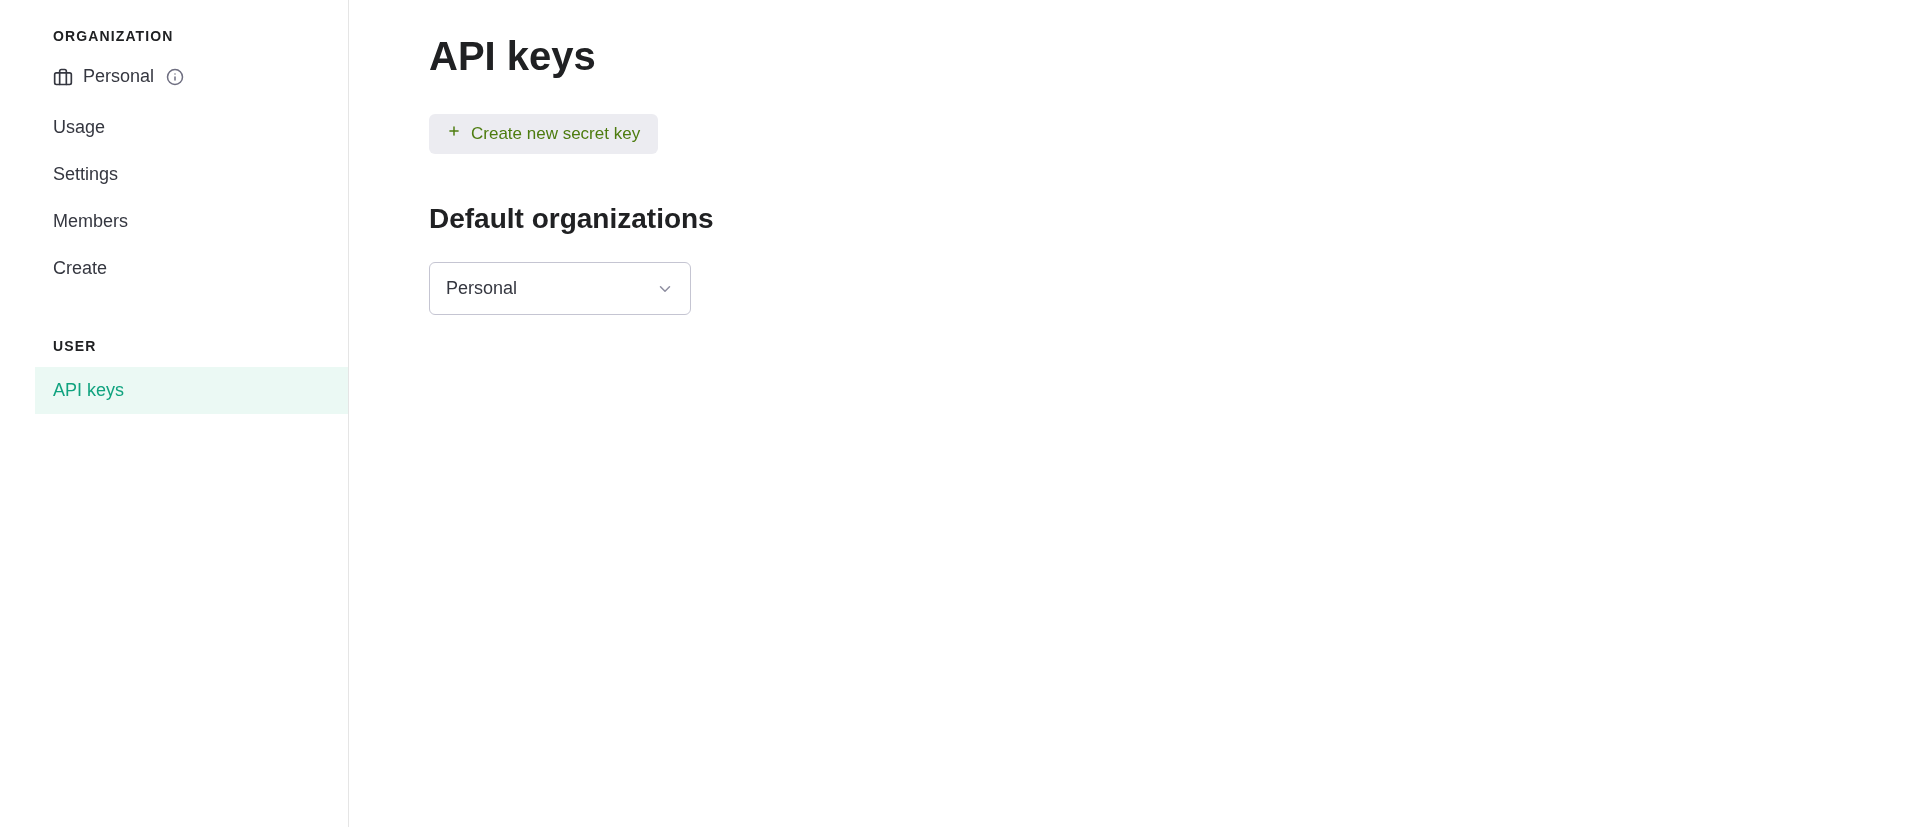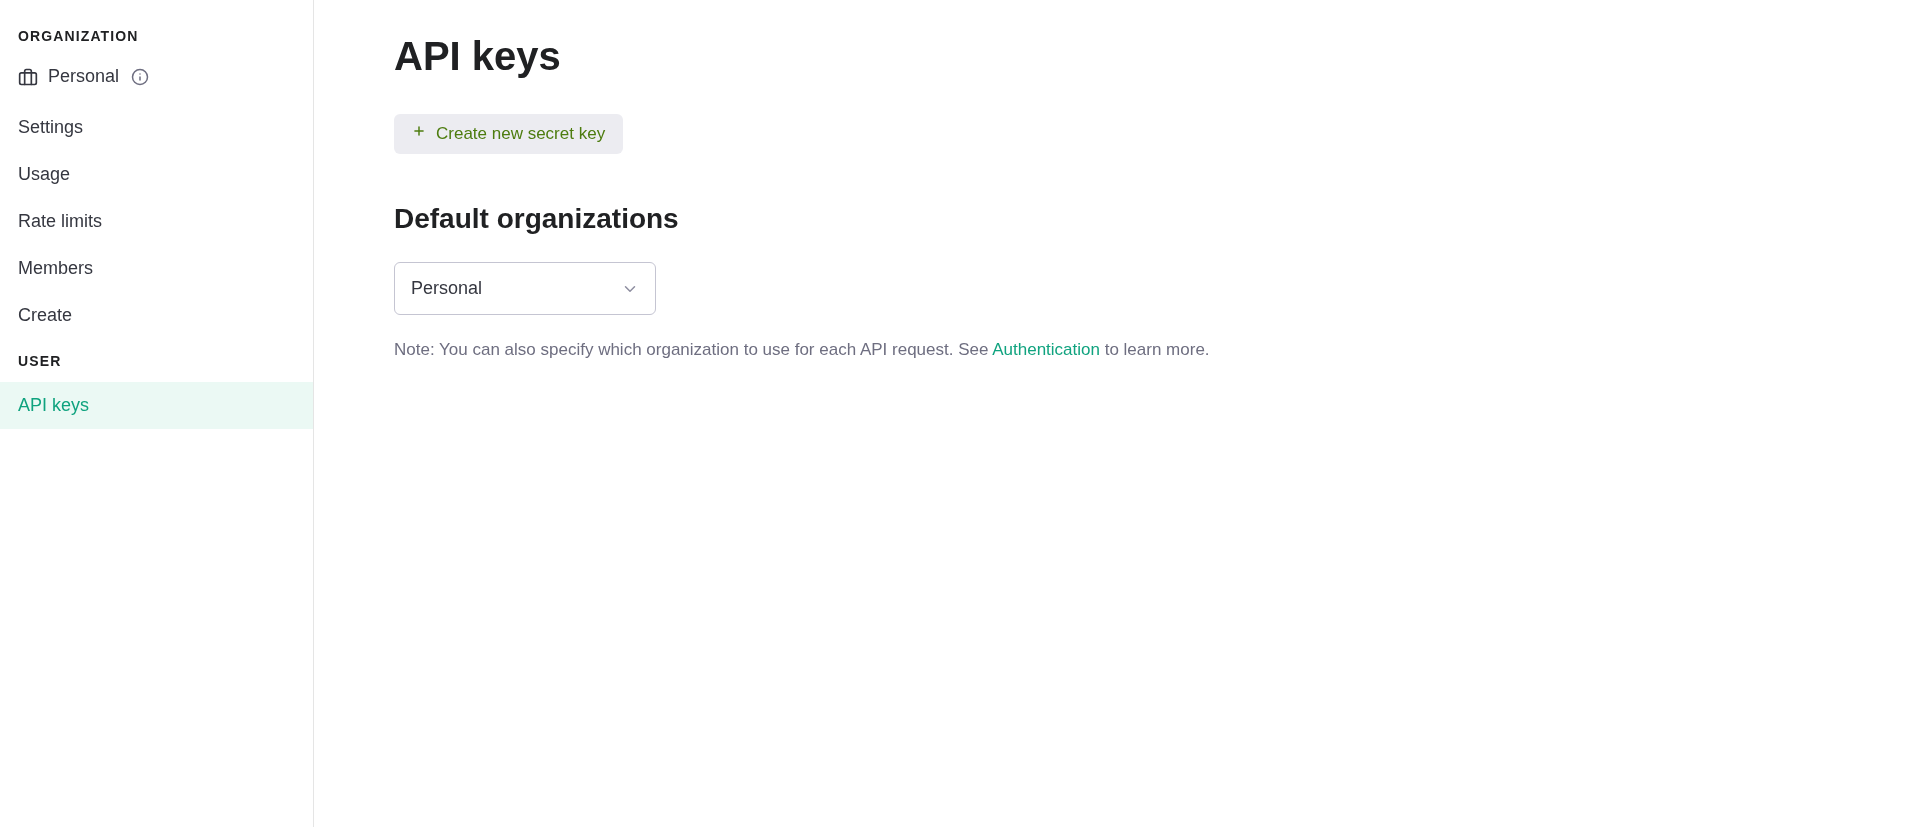--- a/index.html
+++ b/index.html
@@ -6,20 +6,21 @@
   body {
     font-family: -apple-system, BlinkMacSystemFont, "Segoe UI", Helvetica, Arial, sans-serif;
     color: #202123;
     background: #fff;
     font-size: 16px;
     line-height: 1.5;
   }
   .app {
     display: flex;
     min-height: 827px;
+    padding-left: 35px;
   }
   .sidebar {
     width: 314px;
     border-right: 1px solid #e5e5e5;
     padding-top: 26px;
     flex-shrink: 0;
   }
   .section-header {
     font-size: 14px;
     font-weight: 700;
@@ -43,21 +44,21 @@
     padding: 10px 18px;
     font-size: 18px;
     color: #353740;
     cursor: pointer;
   }
   .nav-item.active {
     background: #ebf9f4;
     color: #10a37f;
   }
   .user-header {
-    margin-top: 12px;
+    margin-top: 44px;
   }
   .main {
     padding: 26px 80px 40px 80px;
     max-width: 1200px;
   }
   h1.page-title {
     font-size: 40px;
     font-weight: 700;
     color: #202123;
     margin-bottom: 28px;
@@ -130,23 +131,22 @@
       <span>Personal</span>
       <span class="info-icon">
         <svg viewBox="0 0 24 24" fill="none" stroke="currentColor" stroke-width="2" stroke-linecap="round" stroke-linejoin="round">
             <circle cx="12" cy="12" r="10"></circle>
             <line x1="12" y1="16" x2="12" y2="12"></line>
             <line x1="12" y1="8" x2="12.01" y2="8"></line>
           </svg>
       </span>
     </div>
 
+    <a class="nav-item"><span>Usage</span></a>
     <a class="nav-item"><span>Settings</span></a>
-    <a class="nav-item"><span>Usage</span></a>
-    <a class="nav-item"><span>Rate limits</span></a>
     <a class="nav-item"><span>Members</span></a>
     <a class="nav-item"><span>Create</span></a>
 
     <div class="section-header user-header">USER</div>
 
     <a class="nav-item active"><span>API keys</span></a>
 
   </aside>
 
   <main class="main">
@@ -171,19 +171,16 @@
 
     <div class="select">
       <span>Personal</span>
       <span class="chev">
         <svg viewBox="0 0 24 24" fill="none" stroke="currentColor" stroke-width="2" stroke-linecap="round" stroke-linejoin="round">
             <polyline points="6 9 12 15 18 9"></polyline>
           </svg>
       </span>
     </div>
 
-    <p class="note">
-      <span>Note: You can also specify which organization to use for each API request. See </span><a>Authentication</a><span> to learn more.</span>
-    </p>
 
   </main>
 
 </div>
 
 </body></html>

